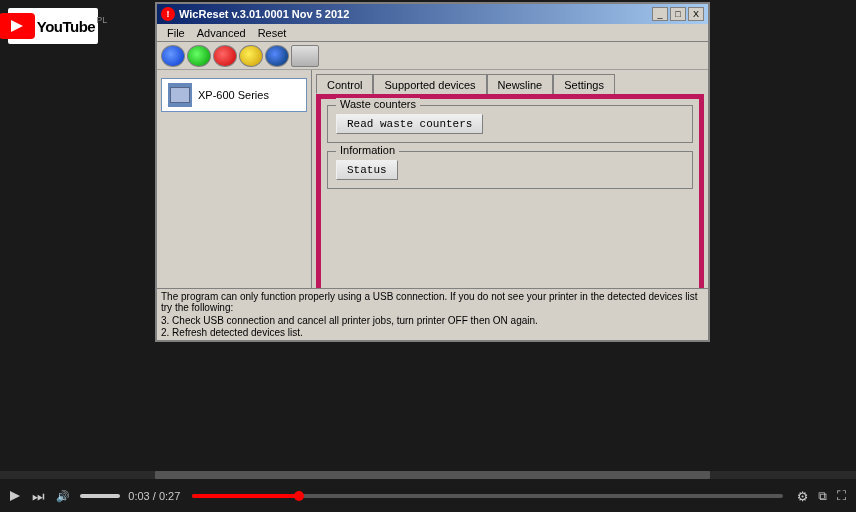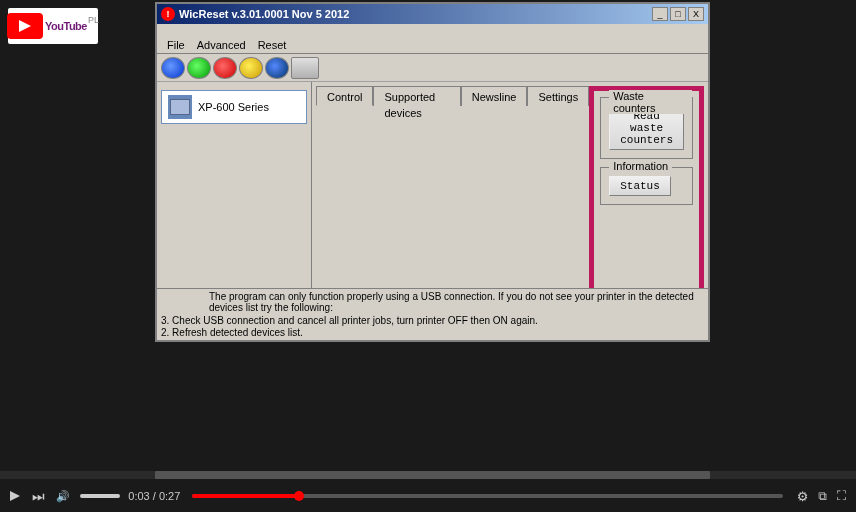--- a/index.html
+++ b/index.html
@@ -120,21 +120,20 @@
     }
 
     
     .wic-menubar {
       background: #d4d0c8;
       height: 18px;
       display: flex;
       align-items: center;
       padding: 0 4px;
       border-bottom: 1px solid #808080;
-      margin-top: 12px;
     }
     .wic-menu-item {
       font-size: 11px;
       padding: 0 6px;
       height: 18px;
       line-height: 18px;
       cursor: pointer;
       color: #000;
     }
 
@@ -207,21 +206,21 @@
     .device-label {
       font-size: 11px;
       font-weight: normal;
       color: #000;
     }
 
     
     .wic-right-panel {
       flex: 1;
       display: flex;
-      flex-direction: row;
+      flex-direction: column;
       padding: 4px;
     }
     .tab-bar {
       display: flex;
       gap: 0;
       margin-bottom: 0;
     }
     .tab {
       padding: 2px 10px;
       font-size: 11px;
@@ -402,21 +401,21 @@
 <body>
 
 <div class="video-area">
 
   <div class="yt-logo">
     <div class="yt-logo-inner">
       <div class="yt-icon">
         <div class="yt-play-triangle"></div>
       </div>
       <div style="display:flex; flex-direction:column; line-height:1;">
-        <span style="font-size:11px; font-weight:900; color:#701a75; letter-spacing:-0.5px;">YouTube</span>
+        <span style="font-size:15px; font-weight:900; color:#000000; letter-spacing:-0.5px;">YouTube</span>
       </div>
       <span style="font-size:9px; color:#888; margin-left:1px; align-self:flex-start; margin-top:2px;">PL</span>
     </div>
   </div>
 
   <div class="wic-window">
 
     <div class="wic-titlebar">
       <div class="wic-title-left">
         <div class="wic-title-icon">!</div>
@@ -478,21 +477,21 @@
             <div class="info-content">
               <button class="win-btn">Status</button>
             </div>
           </div>
 
         </div>
       </div>
     </div>
 
     <div class="wic-statusbar">
-      <div style="margin-bottom:2px;margin-left:48px;">The program can only function properly using a USB connection. If you do not see your printer in the detected devices list try the following:</div>
+      <div style="margin-bottom:2px;">The program can only function properly using a USB connection. If you do not see your printer in the detected devices list try the following:</div>
       <div style="margin-bottom:1px;">3. Check USB connection and cancel all printer jobs, turn printer OFF then ON again.</div>
       <div>2. Refresh detected devices list.</div>
     </div>
 
   </div>
 
 </div>
 
 <div class="scrollbar-area">
   <div class="scrollbar-thumb"></div>

